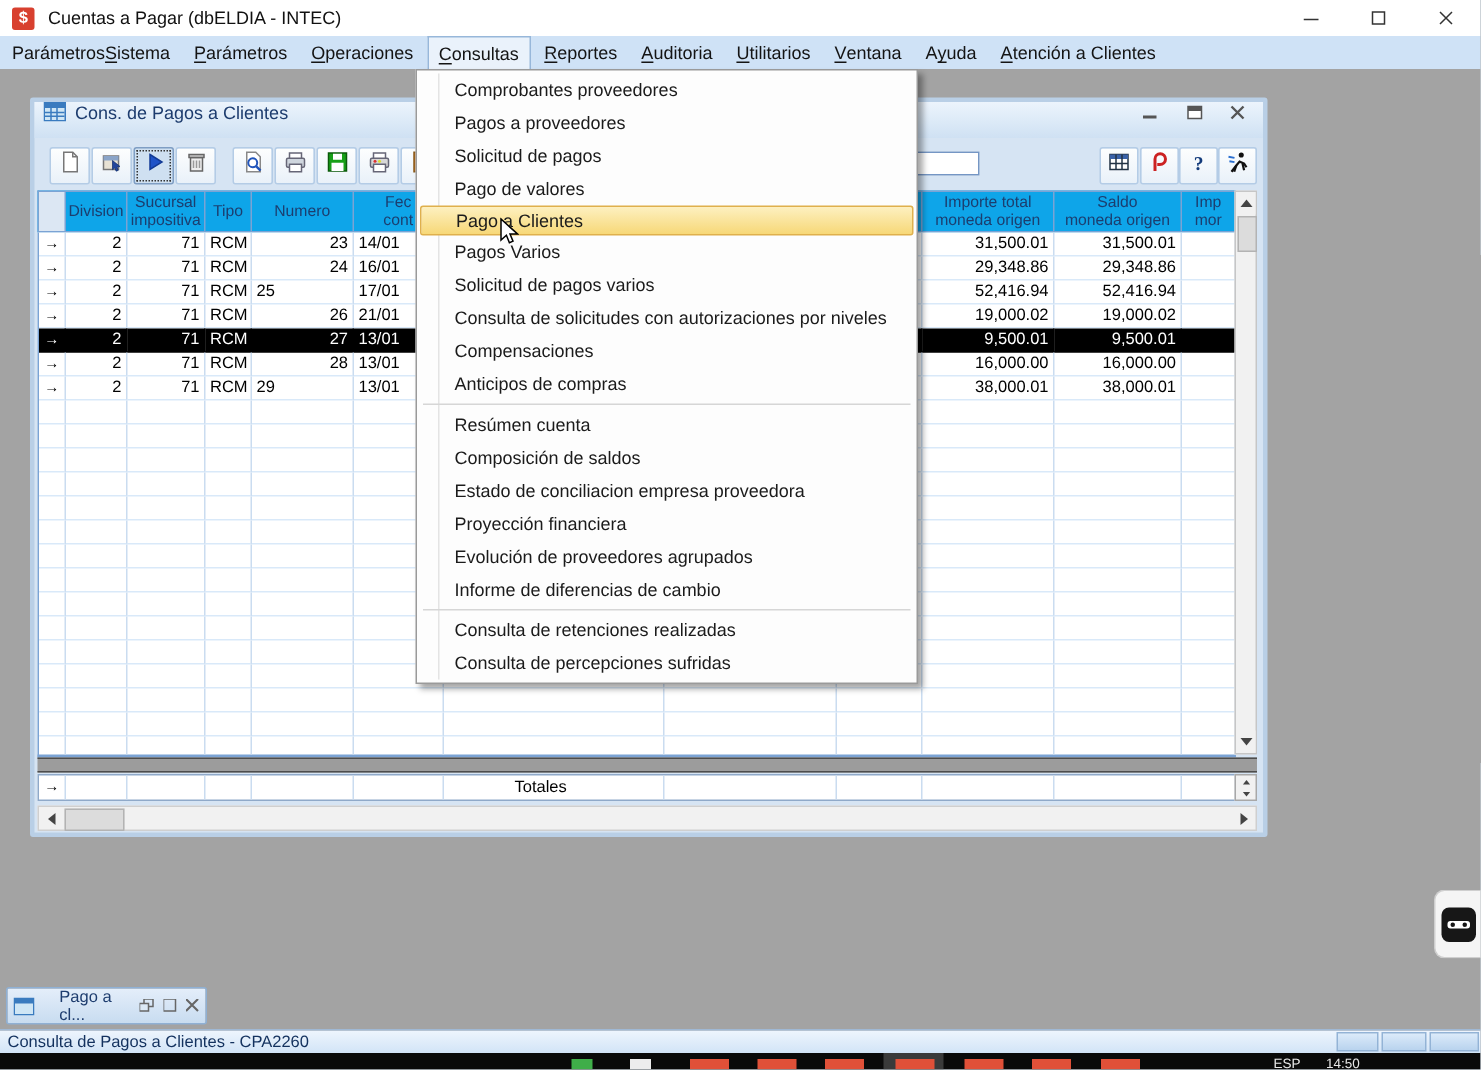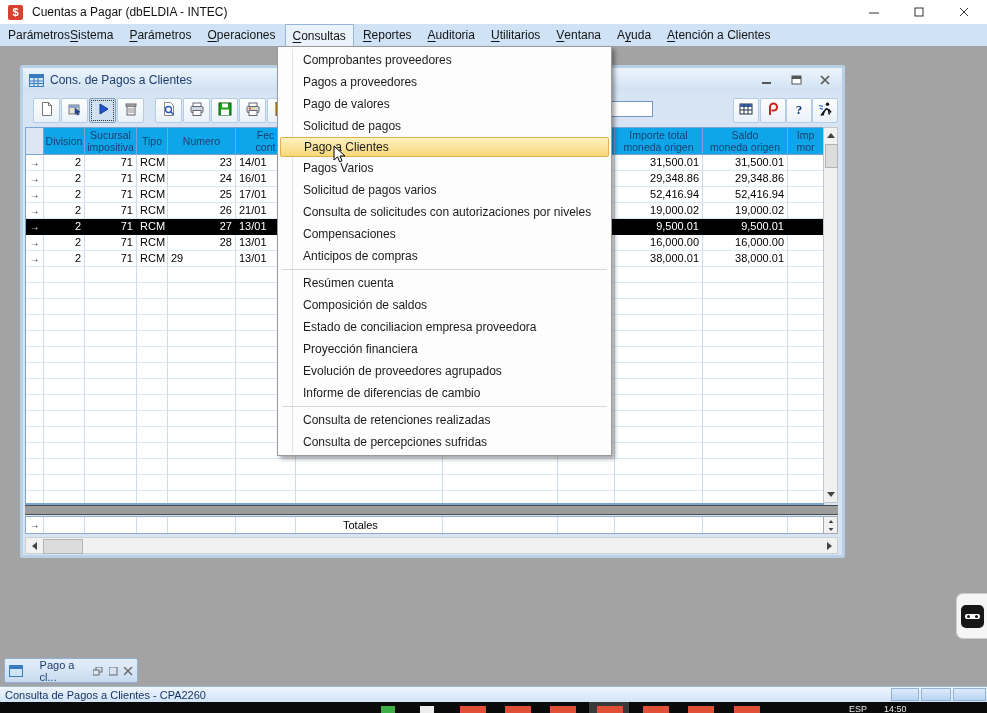--- a/index.html
+++ b/index.html
@@ -20,21 +20,21 @@
   .mb-item{display:flex;align-items:center;padding:0 7px;margin-right:2px;font-size:12px;color:#141414;white-space:nowrap}
   .mb-item.open{background:#eaf2fb;border:1px solid #97b7da;border-bottom:none;box-sizing:border-box}
   .mb-item u{text-underline-offset:2px}
 
   
   .mdi{left:0;top:46px;width:987px;height:640px;background:#a3a3a3}
 
   
   .child{left:20px;top:65px;width:819px;height:487px;border:3px solid #b9cfe6;border-radius:2px;
          background:#d6e4f3;position:absolute}
-  .child-title{height:24px;background:linear-gradient(#ecf4fc,#cfe1f3);display:flex;align-items:center}
+  .child-title{height:24px;background:linear-gradient(#ecf4fc,#cfe1f3);display:flex;align-items:flex-start}
   .t-text{font-size:12px;color:#1d3c6e;margin-left:6px}
   .child-ctrl{margin-left:auto;margin-right:10px;display:flex;gap:15px;align-items:center}
   .cbtn{display:flex;align-items:center;justify-content:center;width:14px;height:14px}
 
   .toolbar{position:absolute;left:0;top:24px;width:100%;height:35px}
   .tb-btn{position:absolute;top:6px;width:27px;height:25px;border:1px solid #b4cce6;border-radius:2px;
           background:linear-gradient(#fdfefe,#e9f1f9);display:flex;align-items:center;justify-content:center;box-sizing:border-box}
   .tb-btn.pressed{background:#cfe0f1;border:1px solid #7f9ec4;outline:1px dotted #333;outline-offset:-3px}
   .tb-edit{position:absolute;left:574px;top:9px;width:56px;height:16px;border:1px solid #7596c4;background:#fff;
            font-size:11px;padding:0 2px;box-sizing:border-box}
@@ -321,21 +321,21 @@
         <div class="g-cell" style="width: 57px; text-align: left;"></div>
         <div class="g-cell" style="width: 88px; text-align: right;">29,348.86</div>
         <div class="g-cell" style="width: 85px; text-align: right;">29,348.86</div>
         <div class="g-cell" style="width: 36px; text-align: left;"></div>
       </div>
       <div class="g-row">
         <div class="g-cell ind" style="width: 18px; text-align: center;">→</div>
         <div class="g-cell" style="width: 41px; text-align: right;">2</div>
         <div class="g-cell" style="width: 52px; text-align: right;">71</div>
         <div class="g-cell" style="width: 31px; text-align: left;">RCM</div>
-        <div class="g-cell" style="width: 68px; text-align: right;">25</div>
+        <div class="g-cell" style="width: 68px; ">25</div>
         <div class="g-cell" style="width: 60px; text-align: left;">17/01</div>
         <div class="g-cell" style="width: 147px; text-align: left;"></div>
         <div class="g-cell" style="width: 115px; text-align: left;"></div>
         <div class="g-cell" style="width: 57px; text-align: left;"></div>
         <div class="g-cell" style="width: 88px; text-align: right;">52,416.94</div>
         <div class="g-cell" style="width: 85px; text-align: right;">52,416.94</div>
         <div class="g-cell" style="width: 36px; text-align: left;"></div>
       </div>
       <div class="g-row">
         <div class="g-cell ind" style="width: 18px; text-align: center;">→</div>
@@ -643,22 +643,22 @@
     <div class="hs-btn" style="right:0">
         <span class="tri-rt"></span>
       </div>
   </div>
 </div>
 
 <div class="menu" id="consultas-menu">
   <div class="menu-gutter"></div>
 <div class="menu-item">Comprobantes proveedores</div>
     <div class="menu-item">Pagos a proveedores</div>
+    <div class="menu-item">Solicitud de pagos</div>
     <div class="menu-item">Pago de valores</div>
-    <div class="menu-item">Solicitud de pagos</div>
     <div class="menu-item hl">Pago a Clientes</div>
     <div class="menu-item">Pagos Varios</div>
     <div class="menu-item">Solicitud de pagos varios</div>
     <div class="menu-item">Consulta de solicitudes con autorizaciones por niveles</div>
     <div class="menu-item">Compensaciones</div>
     <div class="menu-item">Anticipos de compras</div>
     <div class="menu-sep">
       <div class="line"></div>
     </div>
     <div class="menu-item">Resúmen cuenta</div>

